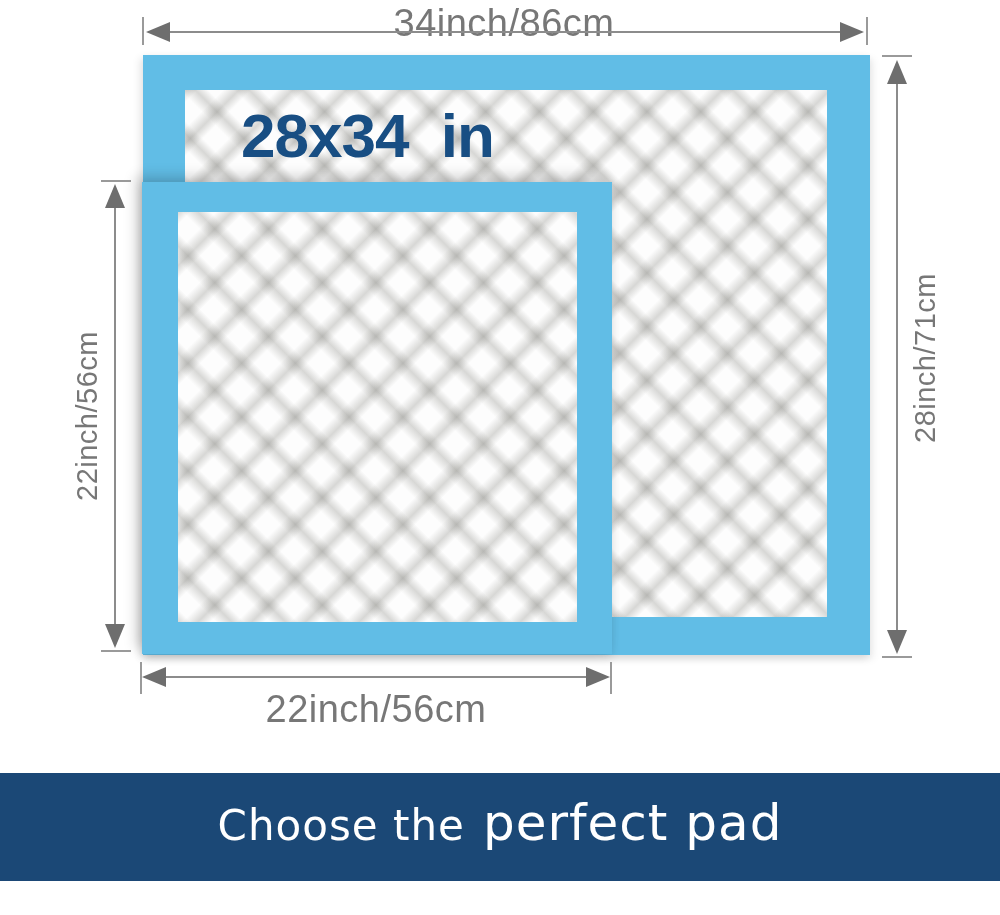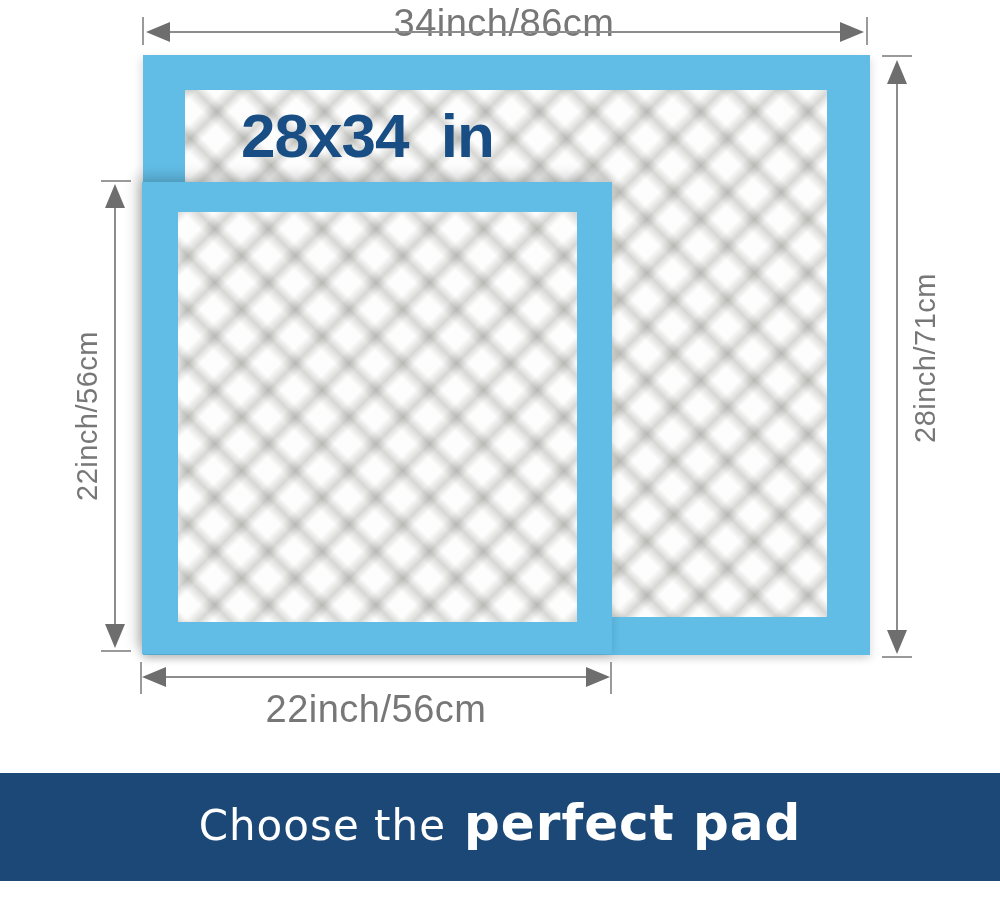--- a/index.html
+++ b/index.html
@@ -61,21 +61,21 @@
 
   
   .banner{
     position:absolute;left:0;top:773px;width:1000px;height:108px;
     background:var(--banner-navy,#1B4876);
     display:flex;align-items:center;justify-content:center;
     color:#ffffff;
   }
   .banner-inner{display:flex;align-items:baseline;gap:18px;transform:translateY(-4px);}
   .banner-prefix{font-family:"DejaVu Sans",sans-serif;font-size:42px;font-weight:400;letter-spacing:1px;}
-  .banner-highlight{font-family:"DejaVu Sans",sans-serif;font-size:50px;font-weight:700;letter-spacing:1px;}
+  .banner-highlight{font-family:"DejaVu Sans",sans-serif;font-size:50px;font-weight:400;letter-spacing:1px;}
 </style>
 </head>
 <body>
 
 <div class="canvas">
 
   <div class="pad pad-large">
     <div class="quilt"></div>
   </div>
 

